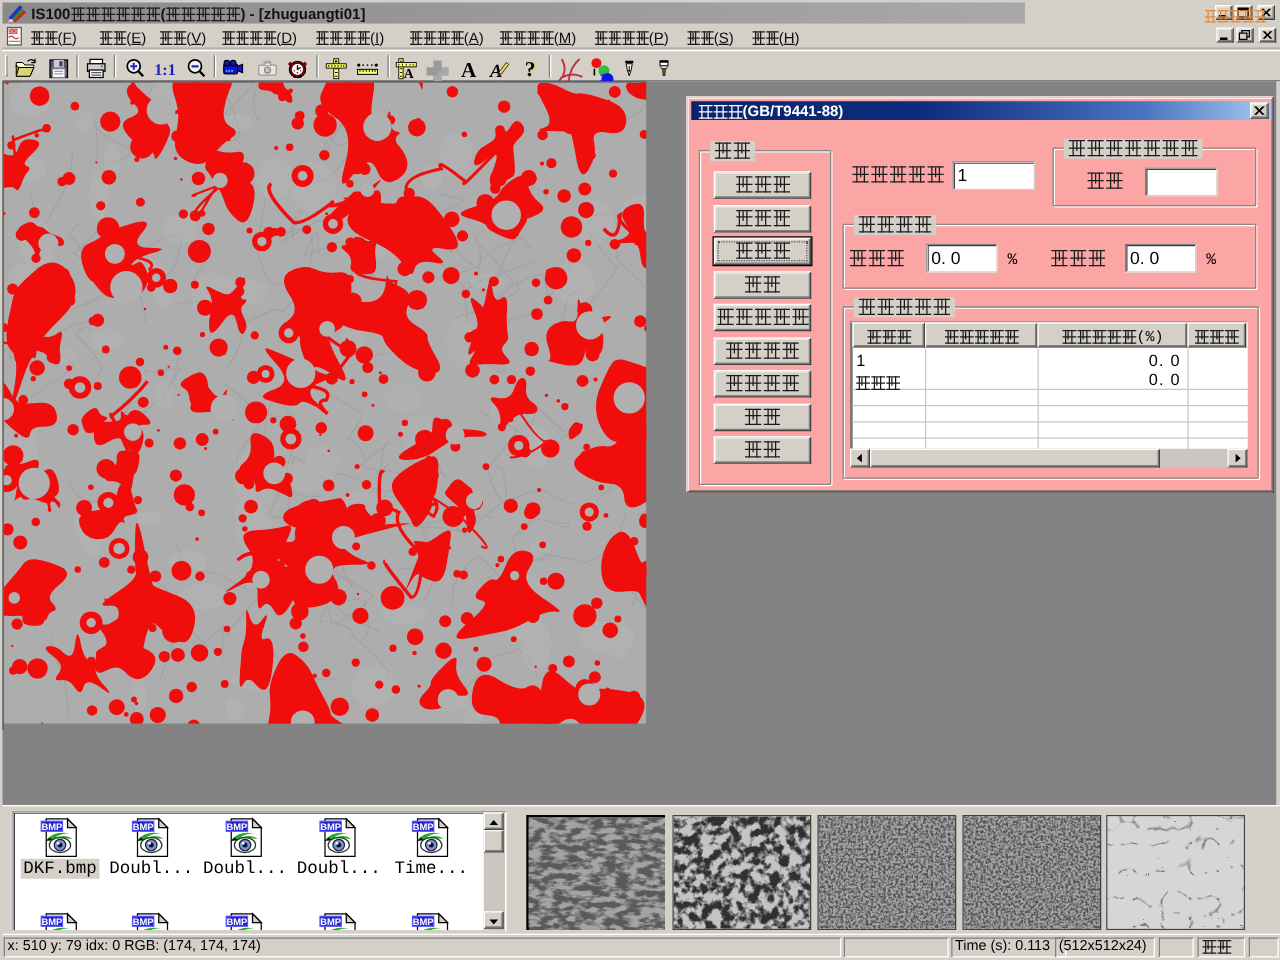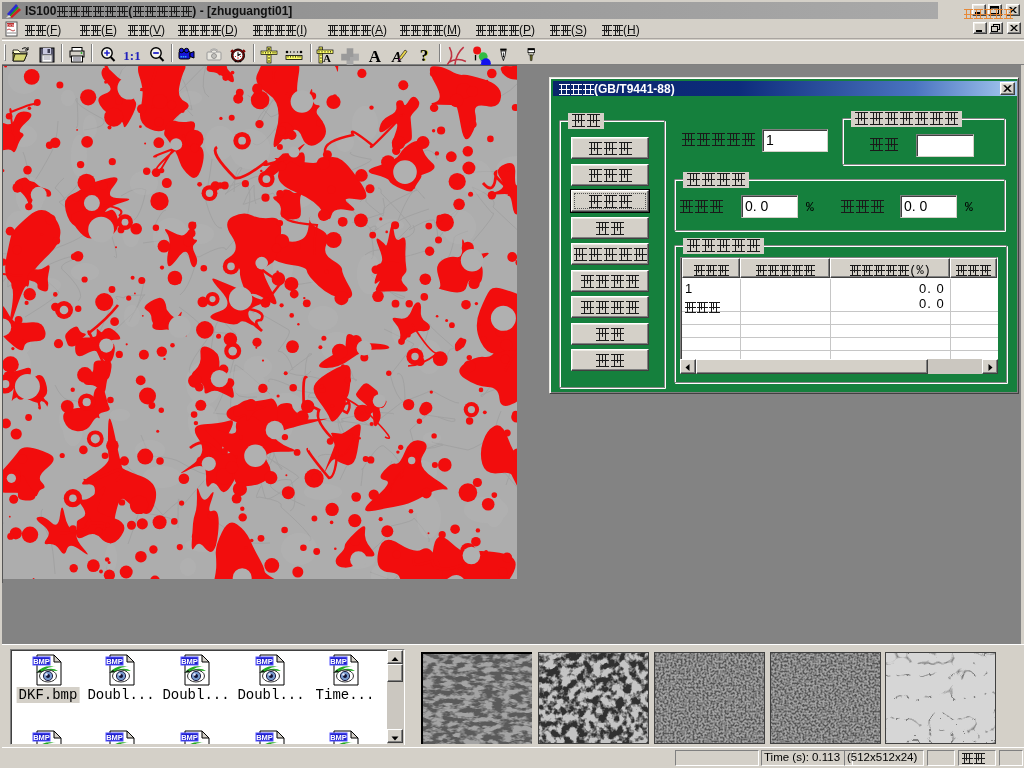--- a/index.html
+++ b/index.html
@@ -39,21 +39,21 @@
 .group{border:1px solid #868686;border-radius:1px;box-shadow:inset 1px 1px 0 #fff,1px 1px 0 #fff;position:absolute}
 .group>.glabel{position:absolute;top:-8px;left:8px;background:#d4d0c8;padding:0 3px;font-size:14px}
 .abs{position:absolute}
 .btn{position:absolute;left:21px;width:78px;height:22px;text-align:center;
  border:1px solid;border-color:#fff #404040 #404040 #fff;
  box-shadow:inset -1px -1px 0 #808080,inset 1px 1px 0 #ece9e2;background:#d4d0c8;line-height:21px}
 .tfield{position:absolute;background:#fff;border:1px solid;border-color:#808080 #d4d0c8 #d4d0c8 #808080;
  box-shadow:inset 1px 1px 0 #404040;font-size:14px;padding:2px 3px}
 </style></head><body>
 <div id="root">
-<div class="abs" style="left:1px;top:1px;width:936px;height:17px;background:linear-gradient(to right,#8a8a8a,#a9a9a9)">
+<div class="abs" style="left:1px;top:1px;width:818px;height:17px;background:linear-gradient(to right,#8a8a8a,#a9a9a9)">
  <svg class="abs" style="left:4px;top:1px" width="16" height="15" viewBox="0 0 16 15">
    <path d="M2 13 L11 3 L13 5 L4 14 Z" fill="#1e9e1e"></path>
    <path d="M4 14 L13 5 L15 7 L6 15 Z" fill="#d42020"></path>
    <path d="M1 11 L10 1 L12 3 L3 13 Z" fill="#2a2ad0"></path>
    <path d="M0 15 L3 12 L5 14 Z" fill="#e0e0e0"></path>
  </svg>
  <span class="abs s12" style="left:23px;top:2px;font-size:12px;font-weight:bold;color:#111;white-space:nowrap">IS100<span style="letter-spacing:0"><i class="c"></i><i class="c"></i><i class="c"></i><i class="c"></i><i class="c"></i><i class="c"></i></span>(<i class="c"></i><i class="c"></i><i class="c"></i><i class="c"></i><i class="c"></i>) - [zhuguangti01]</span>
 </div>
     <div class="abs raised" style="left:971px;top:3px;width:14px;height:12px">
       <svg style="display:block" width="12" height="10" viewBox="0 0 12 10" preserveAspectRatio="none">
@@ -973,21 +973,21 @@
           <circle cx="500.4" cy="252.3" r="12.5"></circle>
           <circle cx="239.2" cy="511.8" r="9.5"></circle>
           <circle cx="290.9" cy="86.0" r="5.6"></circle>
           <circle cx="298.9" cy="35.5" r="11.3"></circle>
           <circle cx="24.4" cy="320.6" r="12.5"></circle>
           <circle cx="125.9" cy="22.1" r="11.5"></circle>
           <circle cx="98.1" cy="163.7" r="12.9"></circle>
         </g>
       </svg></div>
     <div class="abs" style="left:1020px;top:64px;width:4px;height:579px;background:#d4d0c8"></div>
-    <div class="abs" style="left:548px;top:76px;width:470px;height:317px;background:#15803d;border:1px solid;border-color:#e8e6e0 #404040 #404040 #e8e6e0;box-shadow:inset 1px 1px 0 #fff,inset -1px -1px 0 #808080;z-index:50">
+    <div class="abs" style="left:548px;top:76px;width:470px;height:317px;background:#fca5a5;border:1px solid;border-color:#e8e6e0 #404040 #404040 #e8e6e0;box-shadow:inset 1px 1px 0 #fff,inset -1px -1px 0 #808080;z-index:50">
       <div class="abs" style="left:3px;top:3px;width:464px;height:15px;background:linear-gradient(to right,#0a246a 0%,#0d2c7c 40%,#4a74c0 78%,#a6caf0 100%)">
         <span class="abs s12" style="left:5px;top:1px;color:#fff;font-weight:bold;font-size:12px;white-space:nowrap"><i class="cw"></i><i class="cw"></i><i class="cw"></i>(GB/T9441-88)</span>
       </div>
       <div class="abs raised" style="left:450px;top:4px;width:15px;height:13px">
         <svg style="display:block" width="13" height="11" viewBox="0 0 12 10" preserveAspectRatio="none">
           <path d="M2 2 L4 2 L6 4.2 L8 2 L10 2 L7 5 L10 8 L8 8 L6 5.8 L4 8 L2 8 L5 5 Z" fill="#000"></path>
         </svg>
       </div>
       <div class="group" style="left:9px;top:42px;width:106px;height:268px">
         <span class="glabel s14"><i class="c"></i><i class="c"></i></span>
@@ -1228,18 +1228,19 @@
         <filter id="tf4" x="0" y="0" width="100%" height="100%">
 <feTurbulence type="turbulence" baseFrequency="0.045 0.045" numOctaves="2" seed="31" result="n"></feTurbulence>
 <feColorMatrix in="n" type="matrix" values="0 0 0 0 0  0 0 0 0 0  0 0 0 0 0  0 0 -11 0 0.9" result="a"></feColorMatrix>
 <feFlood flood-color="#787878" result="f"></feFlood>
 <feComposite in="f" in2="a" operator="in"></feComposite>
 </filter>
         <rect width="109" height="90" fill="#d6d6d6"></rect>
         <rect width="109" height="90" filter="url(#tf4)"></rect>
       </svg></div>
     <div class="abs" style="left:1px;top:746px;width:1022px;height:21px;background:#d4d0c8;border-top:1px solid #fff"></div>
+    <div class="abs" style="left:2px;top:749px;width:670px;height:16px;border:1px solid;border-color:#808080 #fff #fff #808080;font-size:11.5px;padding:0 2px;white-space:nowrap;overflow:hidden">x: 510 y: 79 idx: 0 RGB: (174, 174, 174)</div>
     <div class="abs" style="left:674px;top:749px;width:84px;height:16px;border:1px solid;border-color:#808080 #fff #fff #808080;font-size:11.5px;padding:0 2px;white-space:nowrap;overflow:hidden"></div>
     <div class="abs" style="left:760px;top:749px;width:92px;height:16px;border:1px solid;border-color:#808080 #fff #fff #808080;font-size:11.5px;padding:0 2px;white-space:nowrap;overflow:hidden">Time (s): 0.113</div>
     <div class="abs" style="left:843px;top:749px;width:80px;height:16px;border:1px solid;border-color:#808080 #fff #fff #808080;font-size:11.5px;padding:0 2px;white-space:nowrap;overflow:hidden">(512x512x24)</div>
     <div class="abs" style="left:926px;top:749px;width:28px;height:16px;border:1px solid;border-color:#808080 #fff #fff #808080;font-size:11.5px;padding:0 2px;white-space:nowrap;overflow:hidden"></div>
     <div class="abs" style="left:957px;top:749px;width:38px;height:16px;border:1px solid;border-color:#808080 #fff #fff #808080;font-size:11.5px;padding:0 2px;white-space:nowrap;overflow:hidden"><span class="s12" style="position:relative;top:1px"><i class="c"></i><i class="c"></i></span></div>
     <div class="abs" style="left:998px;top:749px;width:24px;height:16px;border:1px solid;border-color:#808080 #fff #fff #808080;font-size:11.5px;padding:0 2px;white-space:nowrap;overflow:hidden"></div>
   </div>
 </body></html>

